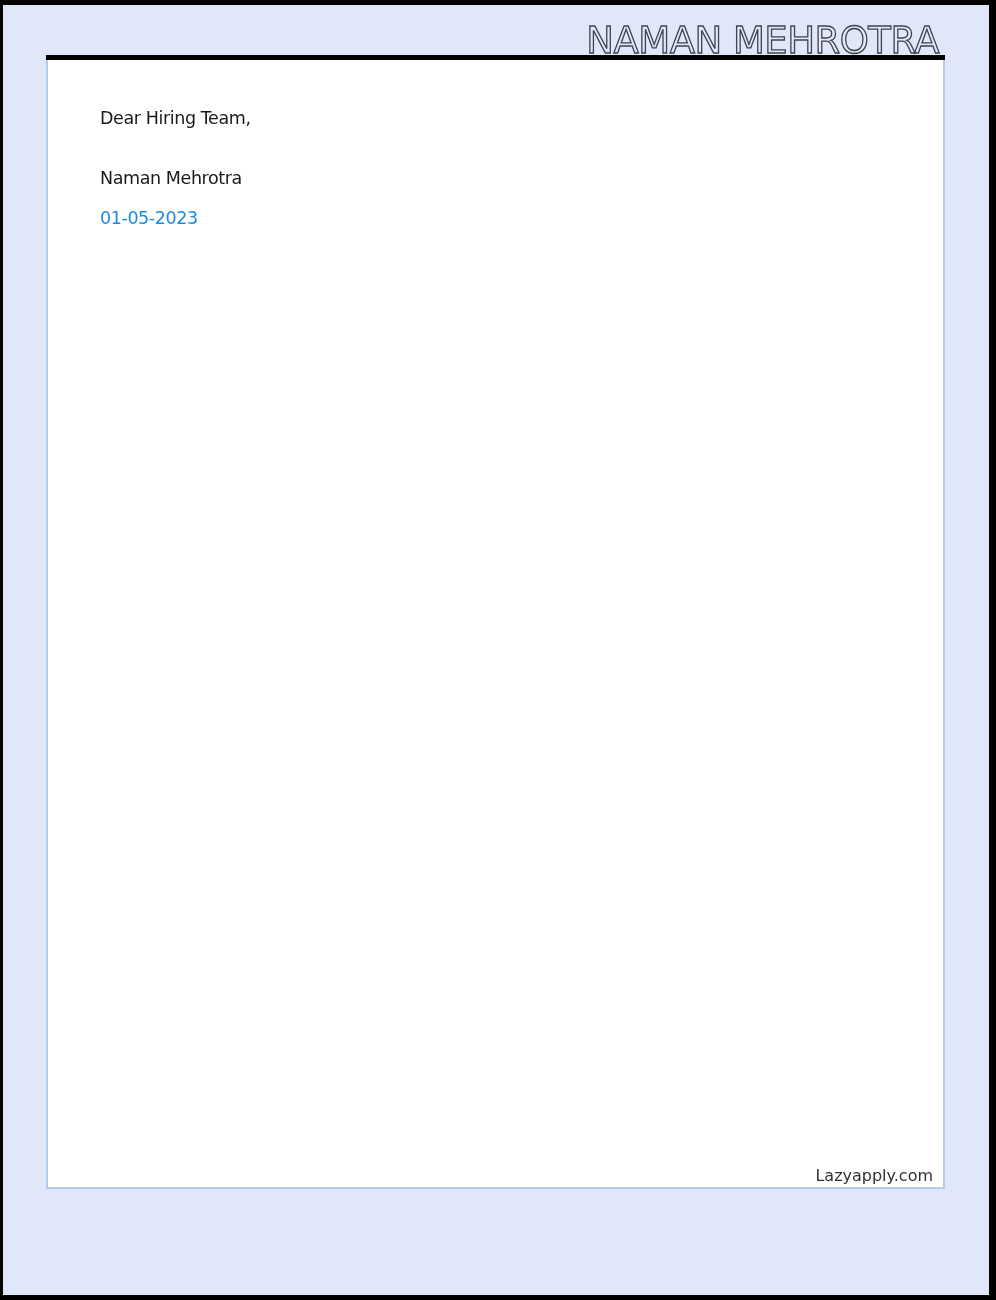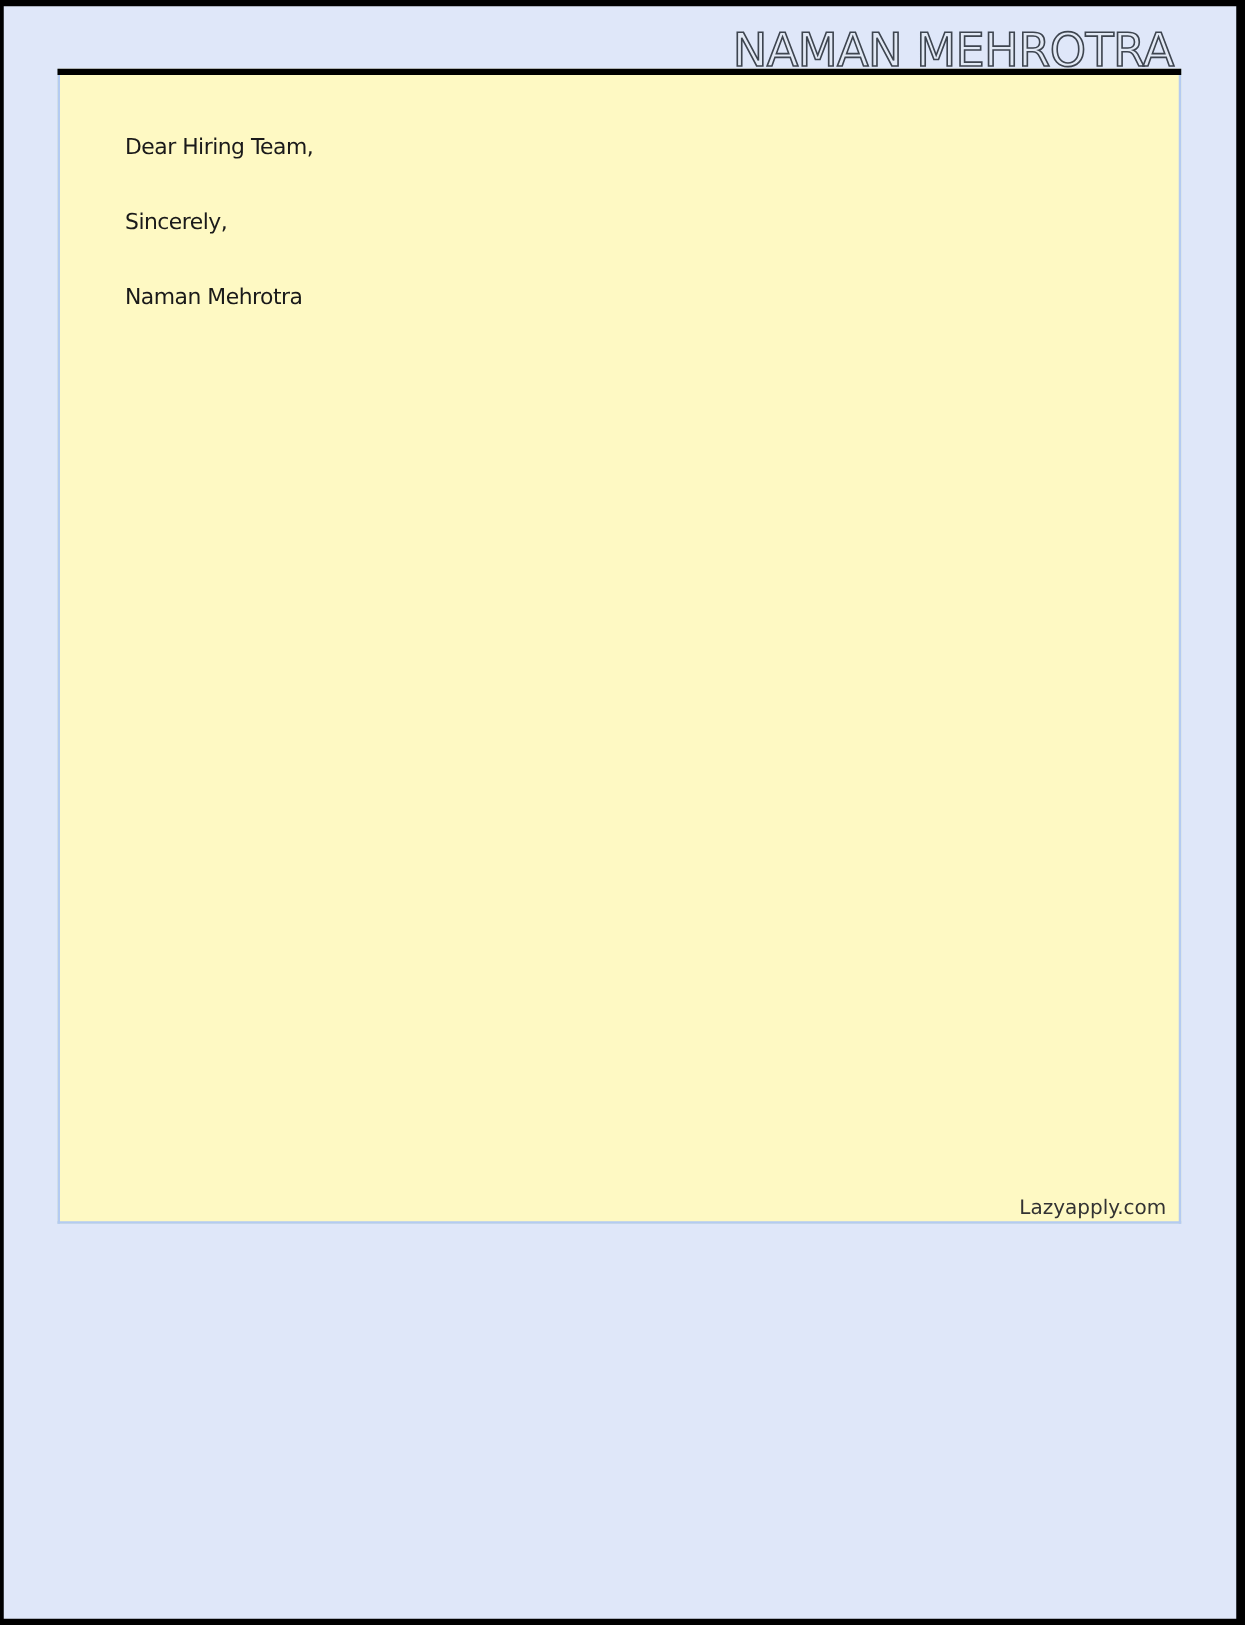--- a/index.html
+++ b/index.html
@@ -12,22 +12,22 @@
       position:absolute; left:3px; top:5px; width:986px; height:1290px;
       background:#dfe7f9;
     }
     .name-header {
       position:absolute; right:50px; top:14px;
       font-family:"DejaVu Sans", sans-serif; font-size:37px; letter-spacing:-0.5px;
       color:#e2e9f5; -webkit-text-stroke:1.3px #3e4550;
       line-height:44px; white-space:nowrap;
     }
     .page {
-      position:absolute; left:43px; top:50px; width:899px; height:924px;
-      background:#fef9c3; border:2px solid #b4cbf1; border-top:none; box-sizing:border-box;
+      position:absolute; left:43px; top:50px; width:899px; height:1134px;
+      background:#ffffff; border:2px solid #b4cbf1; border-top:none; box-sizing:border-box;
     }
     .page-rule {
       position:absolute; left:43px; top:50px; width:899px; height:5px; background:#000;
     }
     .letter {
       position:absolute; left:52px; top:48px; width:800px;
       font-size:17.5px; line-height:30px; color:#1a1a1a;
       font-family:"DejaVu Sans", sans-serif; letter-spacing:-0.4px;
     }
     .letter p { margin:0 0 30px 0; }
@@ -39,19 +39,19 @@
     }
   </style>
 </head>
 <body>
 
 <div class="outer">
   <div class="name-header">NAMAN MEHROTRA</div>
   <div class="page">
     <div class="letter">
       <p>Dear Hiring Team,</p>
-      <p>Sincerely,</p>
       <p class="sig">Naman Mehrotra</p>
+      <p class="date">01-05-2023</p>
     </div>
     <div class="footer">Lazyapply.com</div>
   </div>
   <div class="page-rule"></div>
 </div>
 
 </body></html>

